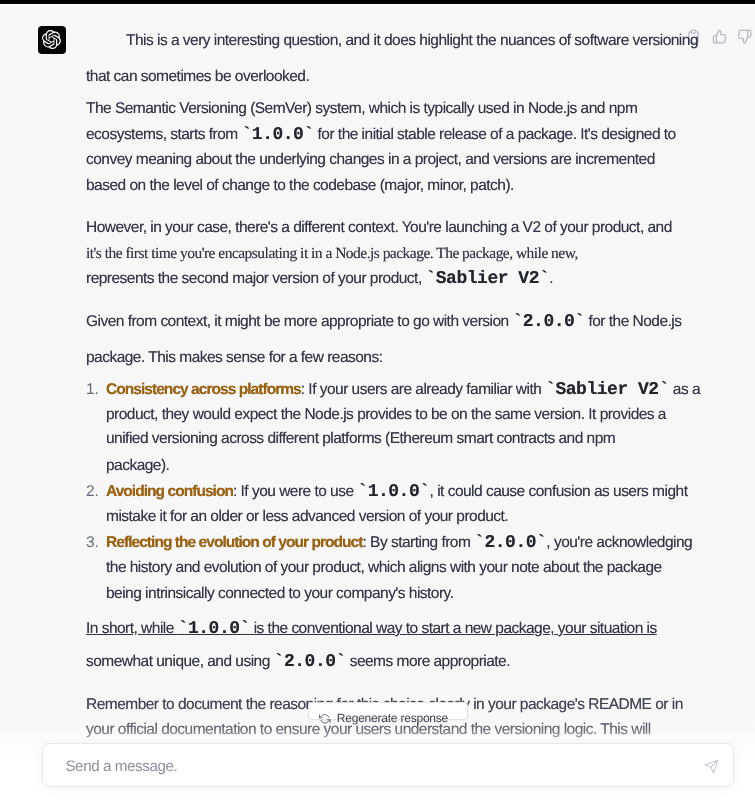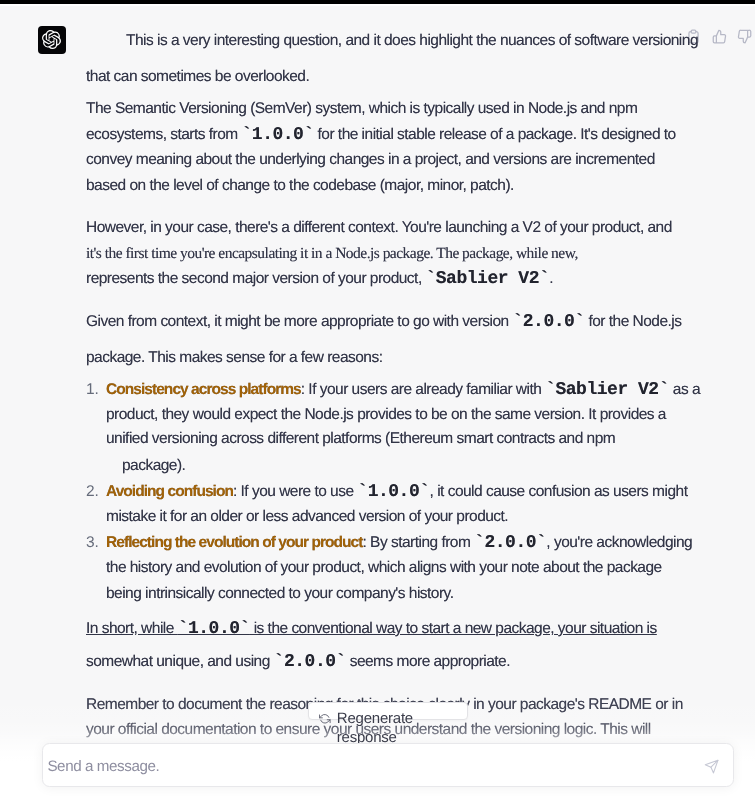--- a/index.html
+++ b/index.html
@@ -24,29 +24,29 @@
 
 .actions{position:absolute;left:686px;top:29px;display:flex;gap:10.5px;align-items:flex-start;}
 .iconbtn{width:15px;height:15px;display:flex;align-items:center;justify-content:center;}
 .iconbtn svg{width:15px;height:15px;display:block;}
 
 .fade{position:absolute;left:0;top:686px;width:755px;height:114px;
   background:linear-gradient(to bottom, rgba(255,255,255,0) 0%, rgba(255,255,255,0.10) 28%, rgba(255,255,255,0.28) 38%, rgba(255,255,255,0.62) 48%, rgba(255,255,255,0.92) 60%, #ffffff 68%, #ffffff 100%);}
 
 .regen{position:absolute;left:308px;top:701.5px;width:160px;height:18px;box-sizing:border-box;background:#ffffff;
   border:1px solid #e3e3e6;border-radius:4px;display:flex;align-items:center;gap:0px;
-  padding:0;font-size:15px;color:#3a3c4a;letter-spacing:-0.22px;
+  padding:0;font-size:12px;color:#3a3c4a;letter-spacing:-0.22px;
   box-shadow:0 1px 2px rgba(0,0,0,0.03);}
 .regen svg{position:absolute;left:10.2px;top:10.0px;width:11.6px;height:11.6px;display:block;}
 .regen span{position:absolute;left:27.8px;top:6.0px;line-height:19px;}
 
 .composer{position:absolute;left:42.4px;top:742.5px;width:691.7px;height:44.5px;box-sizing:border-box;
   background:#ffffff;border:1px solid #e8e8eb;border-radius:7.5px;
   box-shadow:0 1px 12px rgba(0,0,0,0.055);}
-.phtext{position:absolute;left:4px;top:10.0px;color:#8e8ea0;font-size:15.2px;letter-spacing:-0.42px;line-height:25px;}
+.phtext{position:absolute;left:22px;top:10.0px;color:#8e8ea0;font-size:15.2px;letter-spacing:-0.42px;line-height:25px;}
 .sendbtn{position:absolute;left:660.5px;top:15.6px;width:15.2px;height:15.2px;}
 .sendbtn svg{width:15.2px;height:15.2px;display:block;}
 </style>
 </head>
 <body>
 
 <div id="app">
 
   <div class="avatar">
     <svg viewBox="0 0 24 24" aria-hidden="true">
@@ -92,21 +92,21 @@
       <div>
         <span class="ln" style="top: 311.8px;"><span>Given from context, it might be more appropriate to go with version </span><code>`2.0.0`</code><span> for the Node.js</span></span>
         <span class="ln" style="top: 348px;"><span>package. This makes sense for a few reasons:</span></span>
       </div>
       <div>
         <div>
           <span class="mark" style="top: 379.9px;">1.</span>
           <span class="ln ind" style="top: 379.9px;"><b>Consistency across platforms</b><span>: If your users are already familiar with </span><code>`Sablier V2`</code><span> as a</span></span>
           <span class="ln ind" style="top: 405.4px;"><span>product, they would expect the Node.js provides to be on the same version. It provides a</span></span>
           <span class="ln ind" style="top: 429px;"><span>unified versioning across different platforms (Ethereum smart contracts and npm</span></span>
-          <span class="ln ind" style="top: 456.4px; margin-left: 16px;"><span>package).</span></span>
+          <span class="ln ind" style="top: 456.4px;"><span>package).</span></span>
         </div>
         <div>
           <span class="mark" style="top: 481.9px;">2.</span>
           <span class="ln ind" style="top: 481.9px;"><b>Avoiding confusion</b><span>: If you were to use </span><code>`1.0.0`</code><span>, it could cause confusion as users might</span></span>
           <span class="ln ind" style="top: 507.4px;"><span>mistake it for an older or less advanced version of your product.</span></span>
         </div>
         <div>
           <span class="mark" style="top: 532.9px;">3.</span>
           <span class="ln ind" style="top: 532.9px;"><b>Reflecting the evolution of your product</b><span>: By starting from </span><code>`2.0.0`</code><span>, you're acknowledging</span></span>
           <span class="ln ind" style="top: 558.4px;"><span>the history and evolution of your product, which aligns with your note about the package</span></span>

